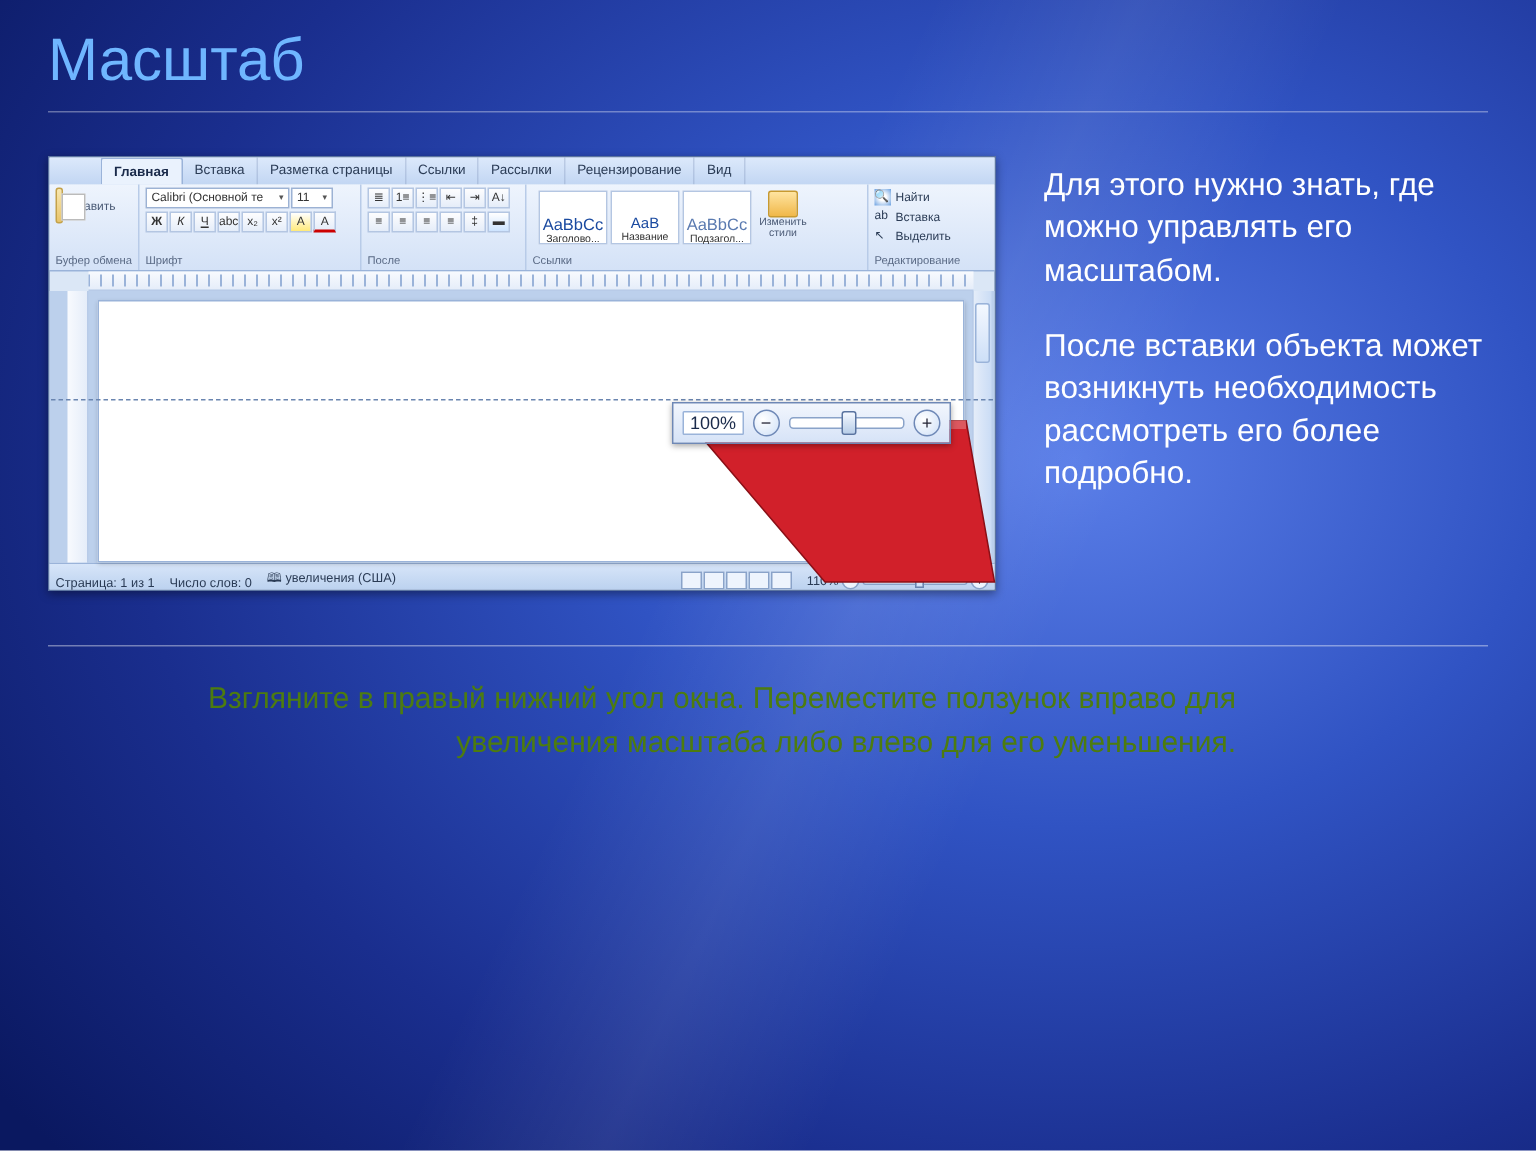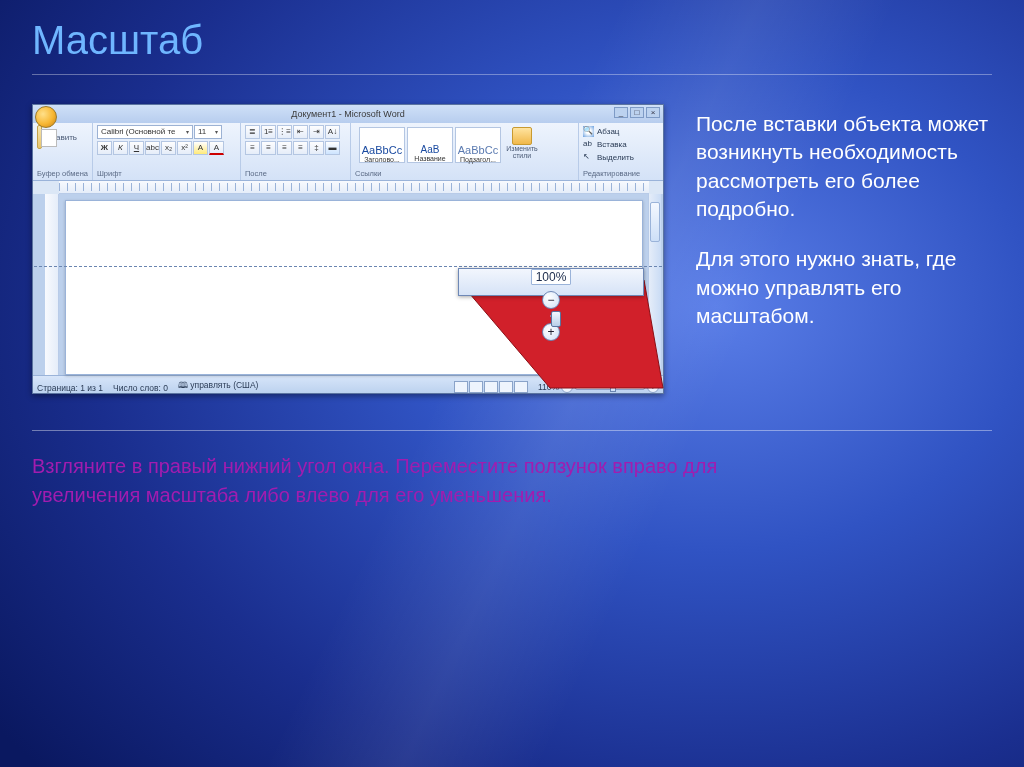--- a/index.html
+++ b/index.html
@@ -101,38 +101,38 @@
   .zoom-big .track .knob{position:absolute;left:46%;top:-5px;width:10px;height:16px;background:linear-gradient(#f4f8ff,#b8cee8);border:1px solid #5a74a0;border-radius:2px;}
 
   
   .rtext{position:absolute; left:696px; top:110px; right:32px; color:#fff; font-size:21px; line-height:1.35;}
   .rtext p{margin-bottom:22px;}
 
   .hr-mid{position:absolute; left:32px; right:32px; top:430px; height:1px; background:rgba(255,255,255,0.4);}
 
   .instruction{
     position:absolute; left:32px; top:452px; right:200px;
-    color:#a21caf; font-size:20px; line-height:1.45;
+    color:#4d7c0f; font-size:20px; line-height:1.45;text-align:right;
   }
 </style>
 </head>
 <body>
 
 <div class="title">Масштаб</div>
 <div class="hr-top"></div>
 
 <div class="word-shot">
-  <div class="w-titlebar">
-    <div class="w-office-btn"></div>
-    <span>Документ1 - Microsoft Word</span>
-    <div class="w-winbtns">
-      <span>_</span>
-      <span>□</span>
-      <span>×</span>
-    </div>
+  <div class="w-tabs">
+    <div class="w-tab active">Главная</div>
+    <div class="w-tab">Вставка</div>
+    <div class="w-tab">Разметка страницы</div>
+    <div class="w-tab">Ссылки</div>
+    <div class="w-tab">Рассылки</div>
+    <div class="w-tab">Рецензирование</div>
+    <div class="w-tab">Вид</div>
   </div>
   <div class="w-ribbon">
     <div class="w-group">
       <div class="w-paste">
         <div class="w-paste-icon"></div>
         <span>Вставить</span>
       </div>
       <div class="w-group-label">Буфер обмена</div>
     </div>
     <div class="w-group w-font">
@@ -190,21 +190,21 @@
             <div class="ico"></div>
             <span>Изменить стили</span>
           </div>
       </div>
       <div class="w-group-label">Ссылки</div>
     </div>
     <div class="w-group w-edit">
       <div>
         <div class="w-edit-row">
             <span class="ico" style="background:radial-gradient(circle,#fff 30%,#6aa0e0)">🔍</span>
-            <span>Абзац</span>
+            <span>Найти</span>
           </div>
         <div class="w-edit-row">
             <span class="ico">ab</span>
             <span>Вставка</span>
           </div>
         <div class="w-edit-row">
             <span class="ico">↖</span>
             <span>Выделить</span>
           </div>
       </div>
@@ -215,21 +215,21 @@
   <div class="w-body">
     <div class="w-vruler"></div>
     <div class="w-page"></div>
     <div class="w-scroll-v">
         <div class="thumb"></div>
       </div>
   </div>
   <div class="w-status">
     <span>Страница: 1 из 1</span>
     <span>Число слов: 0</span>
-    <span>🕮 <span>управлять (США)</span></span>
+    <span>🕮 <span>увеличения (США)</span></span>
     <span class="spacer"></span>
     <div class="w-viewbtns">
       <span></span>
       <span></span>
       <span></span>
       <span></span>
       <span></span>
     </div>
     <div class="w-zoom-mini">
       <span class="w-zoom-pct">110%</span>
@@ -243,29 +243,29 @@
   <div class="shot-dots"></div>
 </div>
 
 <div class="callout" style="left:458px; top:280px;">
   <svg width="210" height="120">
     <polygon points="0,0 186,0 205,108 92,108" fill="#d1202a" stroke="#8a0f16" stroke-width="1"></polygon>
     <polygon points="0,0 186,0 186,6 6,6" fill="rgba(255,255,255,0.25)"></polygon>
   </svg>
 </div>
 
-<div class="zoom-big" style="left:458px; top:268px;flex-direction:column;">
+<div class="zoom-big" style="left:448px; top:268px;">
   <span class="pct">100%</span>
   <span class="zb">−</span>
   <div class="track">
       <div class="knob"></div>
     </div>
   <span class="zb">+</span>
 </div>
 
 <div class="rtext">
+  <p>Для этого нужно знать, где можно управлять его масштабом.</p>
   <p>После вставки объекта может возникнуть необходимость рассмотреть его более подробно.</p>
-  <p>Для этого нужно знать, где можно управлять его масштабом.</p>
 </div>
 
 <div class="hr-mid"></div>
 
 <div class="instruction">Взгляните в правый нижний угол окна. Переместите ползунок вправо для увеличения масштаба либо влево для его уменьшения.</div>
 
 </body></html>

